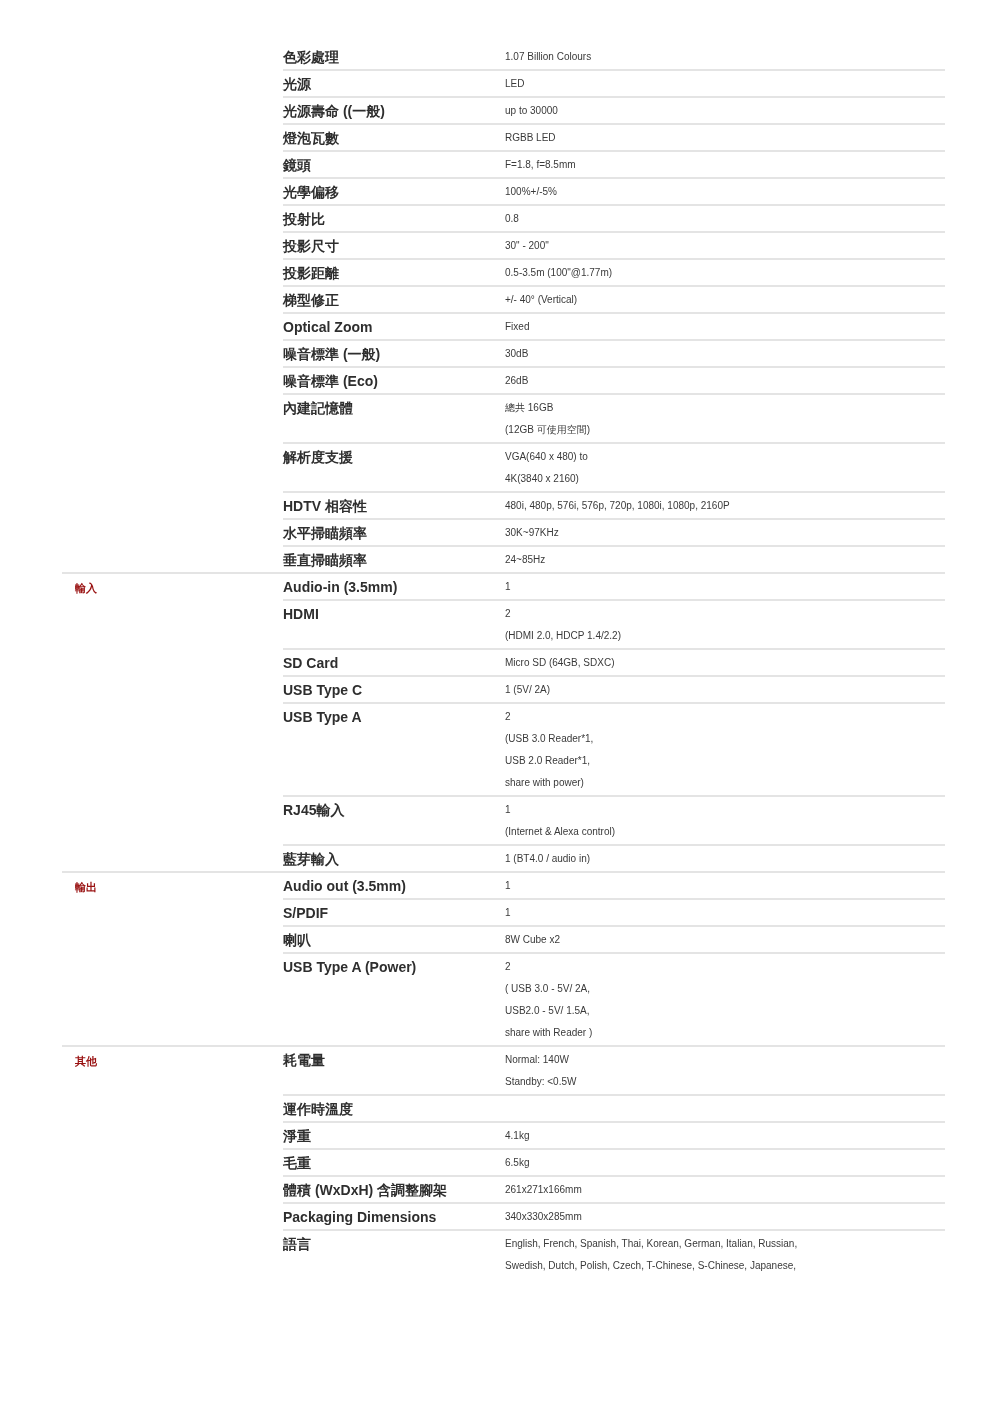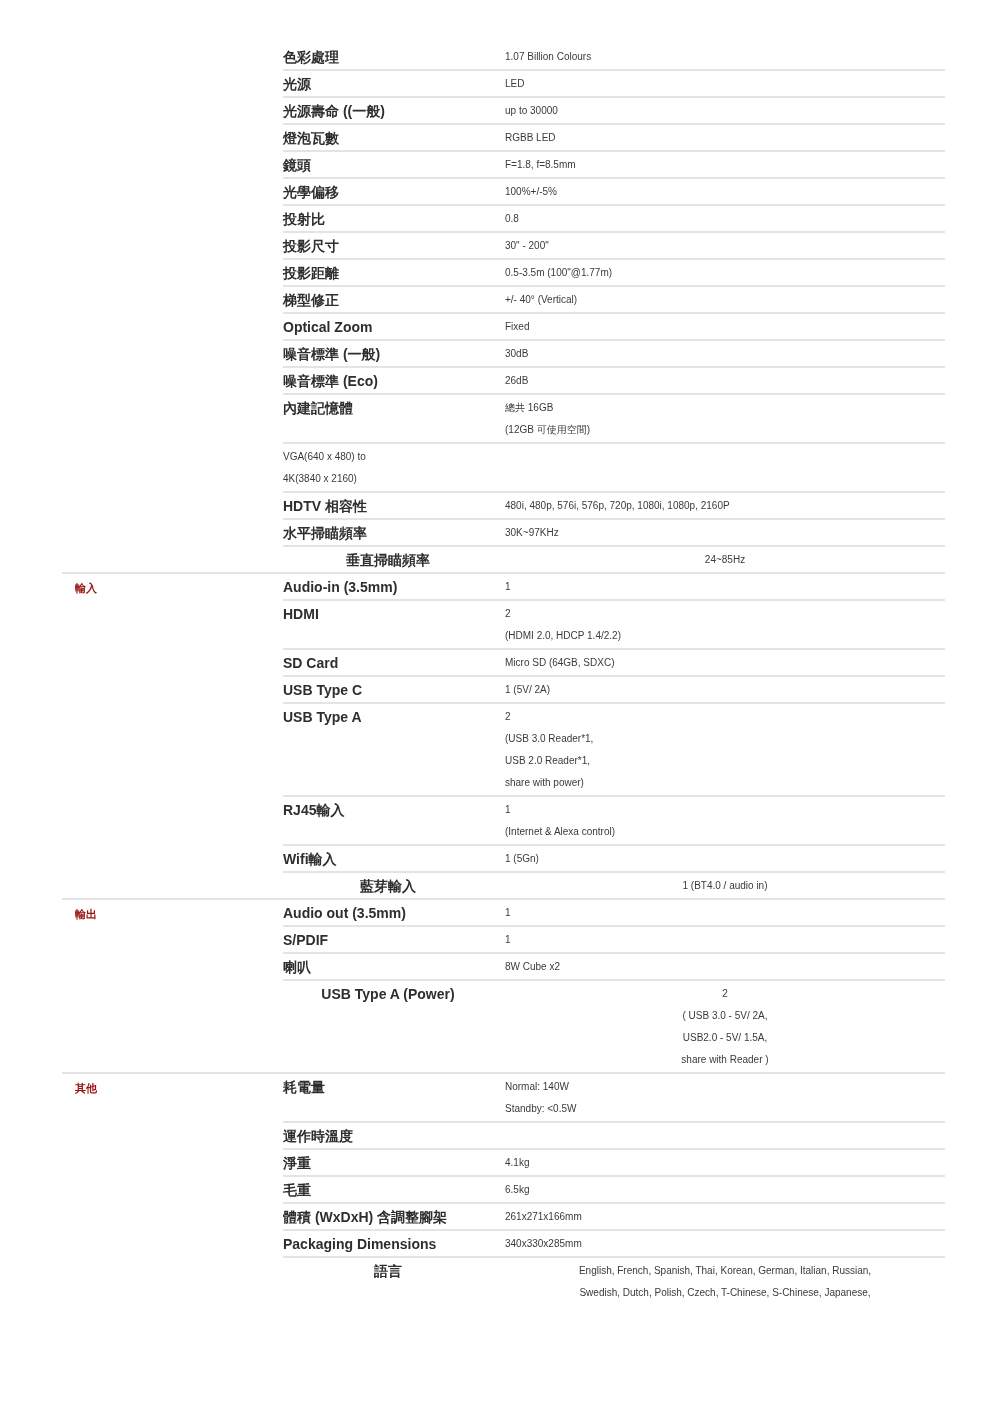--- a/index.html
+++ b/index.html
@@ -35,21 +35,21 @@
   }
   .rows-col {
     flex: 1;
     min-width: 0;
   }
   .spec-row {
     display: flex;
     border-bottom: 2px solid var(--divider, #e4e4e4);
     padding: 2px 0 1px;
   }
-  .spec-row:last-child { border-bottom: none; text-align: center; }
+  .spec-row:last-child { border-bottom: none; }
   .spec-name {
     flex: 0 0 222px;
     box-sizing: border-box;
     padding-right: 12px;
     font-weight: bold;
     font-size: 14px;
     line-height: 22px;
     color: #2e2e2e;
   }
   .spec-value {
@@ -119,20 +119,21 @@
         <div class="spec-row">
     <div class="spec-name">噪音標準 (Eco)</div>
     <div class="spec-value">26dB</div>
   </div>
         <div class="spec-row">
     <div class="spec-name">內建記憶體</div>
     <div class="spec-value">總共 16GB
 (12GB 可使用空間)</div>
   </div>
         <div class="spec-row">
+    <div class="spec-name">解析度支援</div>
     <div class="spec-value">VGA(640 x 480) to
 4K(3840 x 2160)</div>
   </div>
         <div class="spec-row">
     <div class="spec-name">HDTV 相容性</div>
     <div class="spec-value">480i, 480p, 576i, 576p, 720p, 1080i, 1080p, 2160P</div>
   </div>
         <div class="spec-row">
     <div class="spec-name">水平掃瞄頻率</div>
     <div class="spec-value">30K~97KHz</div>
@@ -169,24 +170,20 @@
 (USB 3.0 Reader*1,
 USB 2.0 Reader*1,
 share with power)</div>
   </div>
         <div class="spec-row">
     <div class="spec-name">RJ45輸入</div>
     <div class="spec-value">1
 (Internet &amp; Alexa control)</div>
   </div>
         <div class="spec-row">
-    <div class="spec-name">Wifi輸入</div>
-    <div class="spec-value">1 (5Gn)</div>
-  </div>
-        <div class="spec-row">
     <div class="spec-name">藍芽輸入</div>
     <div class="spec-value">1 (BT4.0 / audio in)</div>
   </div>
       </div>
   </section>
     <section class="spec-section">
     <div class="label-col">輸出</div>
     <div class="rows-col">
         <div class="spec-row">
     <div class="spec-name">Audio out (3.5mm)</div>

